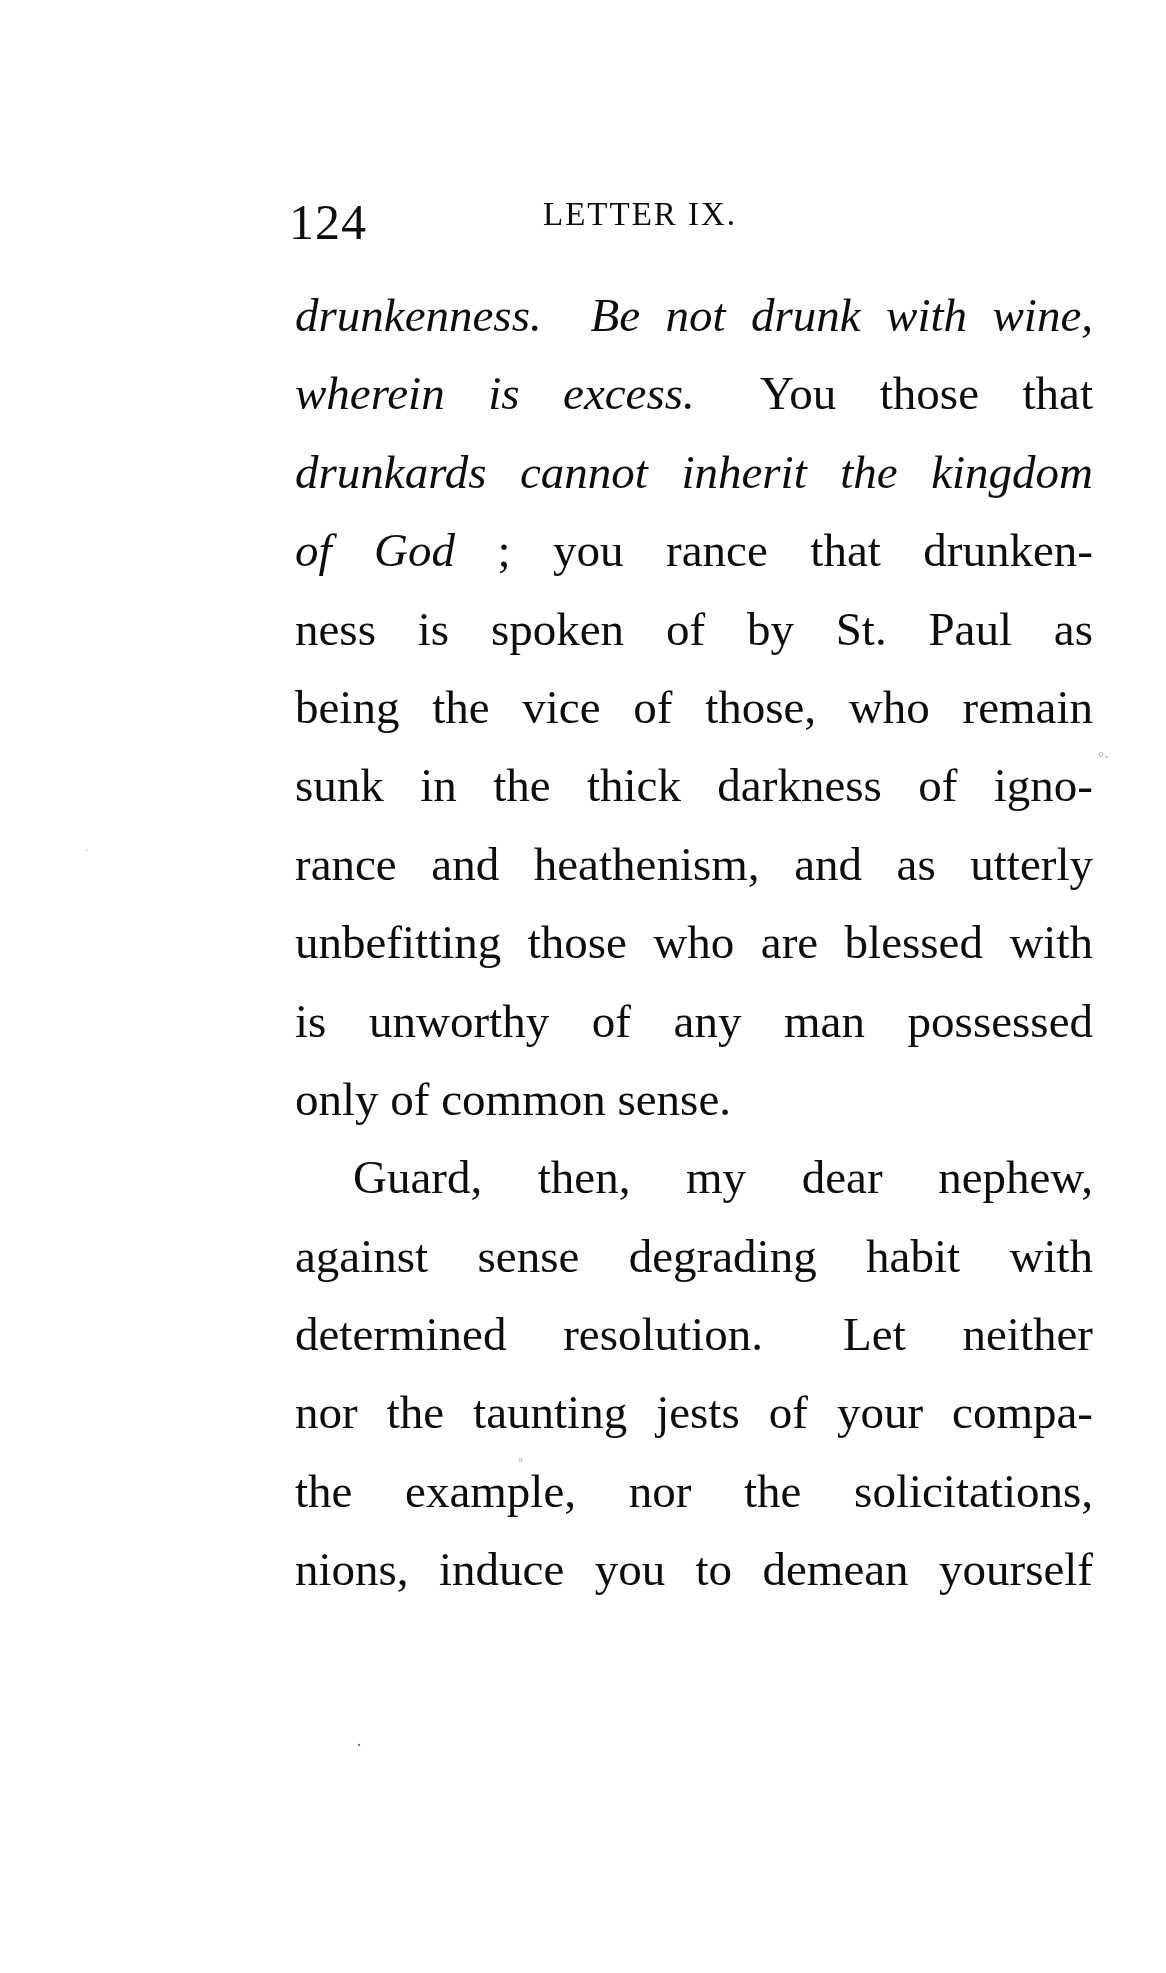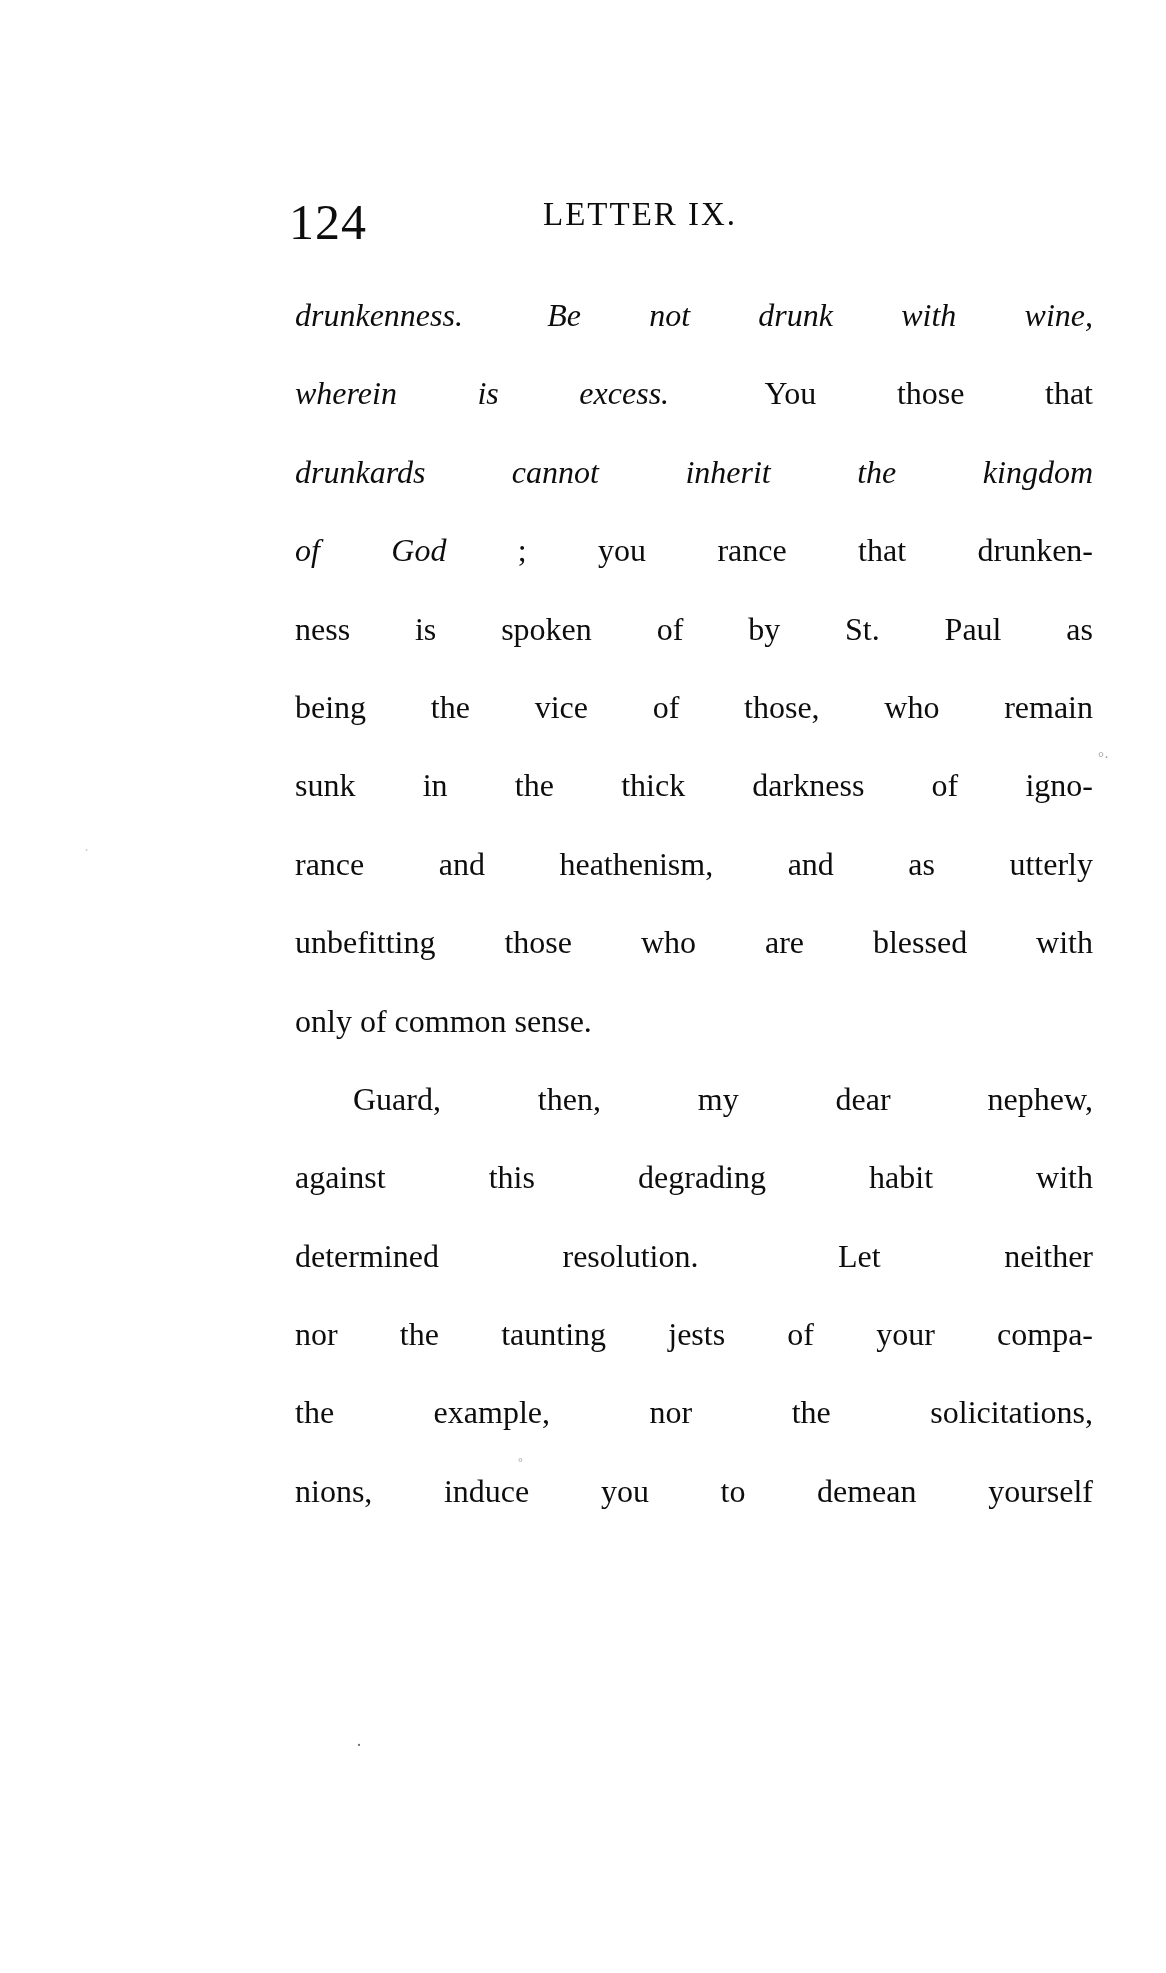--- a/index.html
+++ b/index.html
@@ -30,21 +30,21 @@
     top: 194px;
     font-size: 33px;
     line-height: 40px;
     letter-spacing: 2px;
   }
   .textblock {
     position: absolute;
     left: 295px;
     top: 276px;
     width: 798px;
-    font-size: 32px;
+    font-size: 47px;
   }
   .line {
     height: 78.4px;
     line-height: 78.4px;
     text-align: justify;
     text-align-last: justify;
   }
   .line.end {
     text-align-last: left;
   }
@@ -77,23 +77,24 @@
   <div class="textblock">
     <div class="line"><span class="it">drunkenness.  Be not drunk with wine,</span></div>
     <div class="line"><span class="it">wherein is excess.</span><span>  You those that</span></div>
     <div class="line"><span class="it">drunkards cannot inherit the kingdom</span></div>
     <div class="line"><span class="it">of God</span><span> ; you rance that drunken-</span></div>
     <div class="line"><span>ness is spoken of by St. Paul as</span></div>
     <div class="line"><span>being the vice of those, who remain</span></div>
     <div class="line"><span>sunk in the thick darkness of igno-</span></div>
     <div class="line"><span>rance and heathenism, and as utterly</span></div>
     <div class="line"><span>unbefitting those who are blessed with</span></div>
+    <div class="line"><span>is unworthy of any man possessed</span></div>
     <div class="line end"><span>only of common sense.</span></div>
     <div class="line indent"><span>Guard, then, my dear nephew,</span></div>
-    <div class="line"><span>against this degrading habit with</span></div>
+    <div class="line"><span>against sense degrading habit with</span></div>
     <div class="line"><span>determined resolution.  Let neither</span></div>
     <div class="line"><span>nor the taunting jests of your compa-</span></div>
     <div class="line"><span>the example, nor the solicitations,</span></div>
     <div class="line"><span>nions, induce you to demean yourself</span></div>
   </div>
 
   <span class="speck s1">°·</span>
   <span class="speck s2">°</span>
   <span class="speck s3">·</span>
   <span class="speck s4">·</span>

